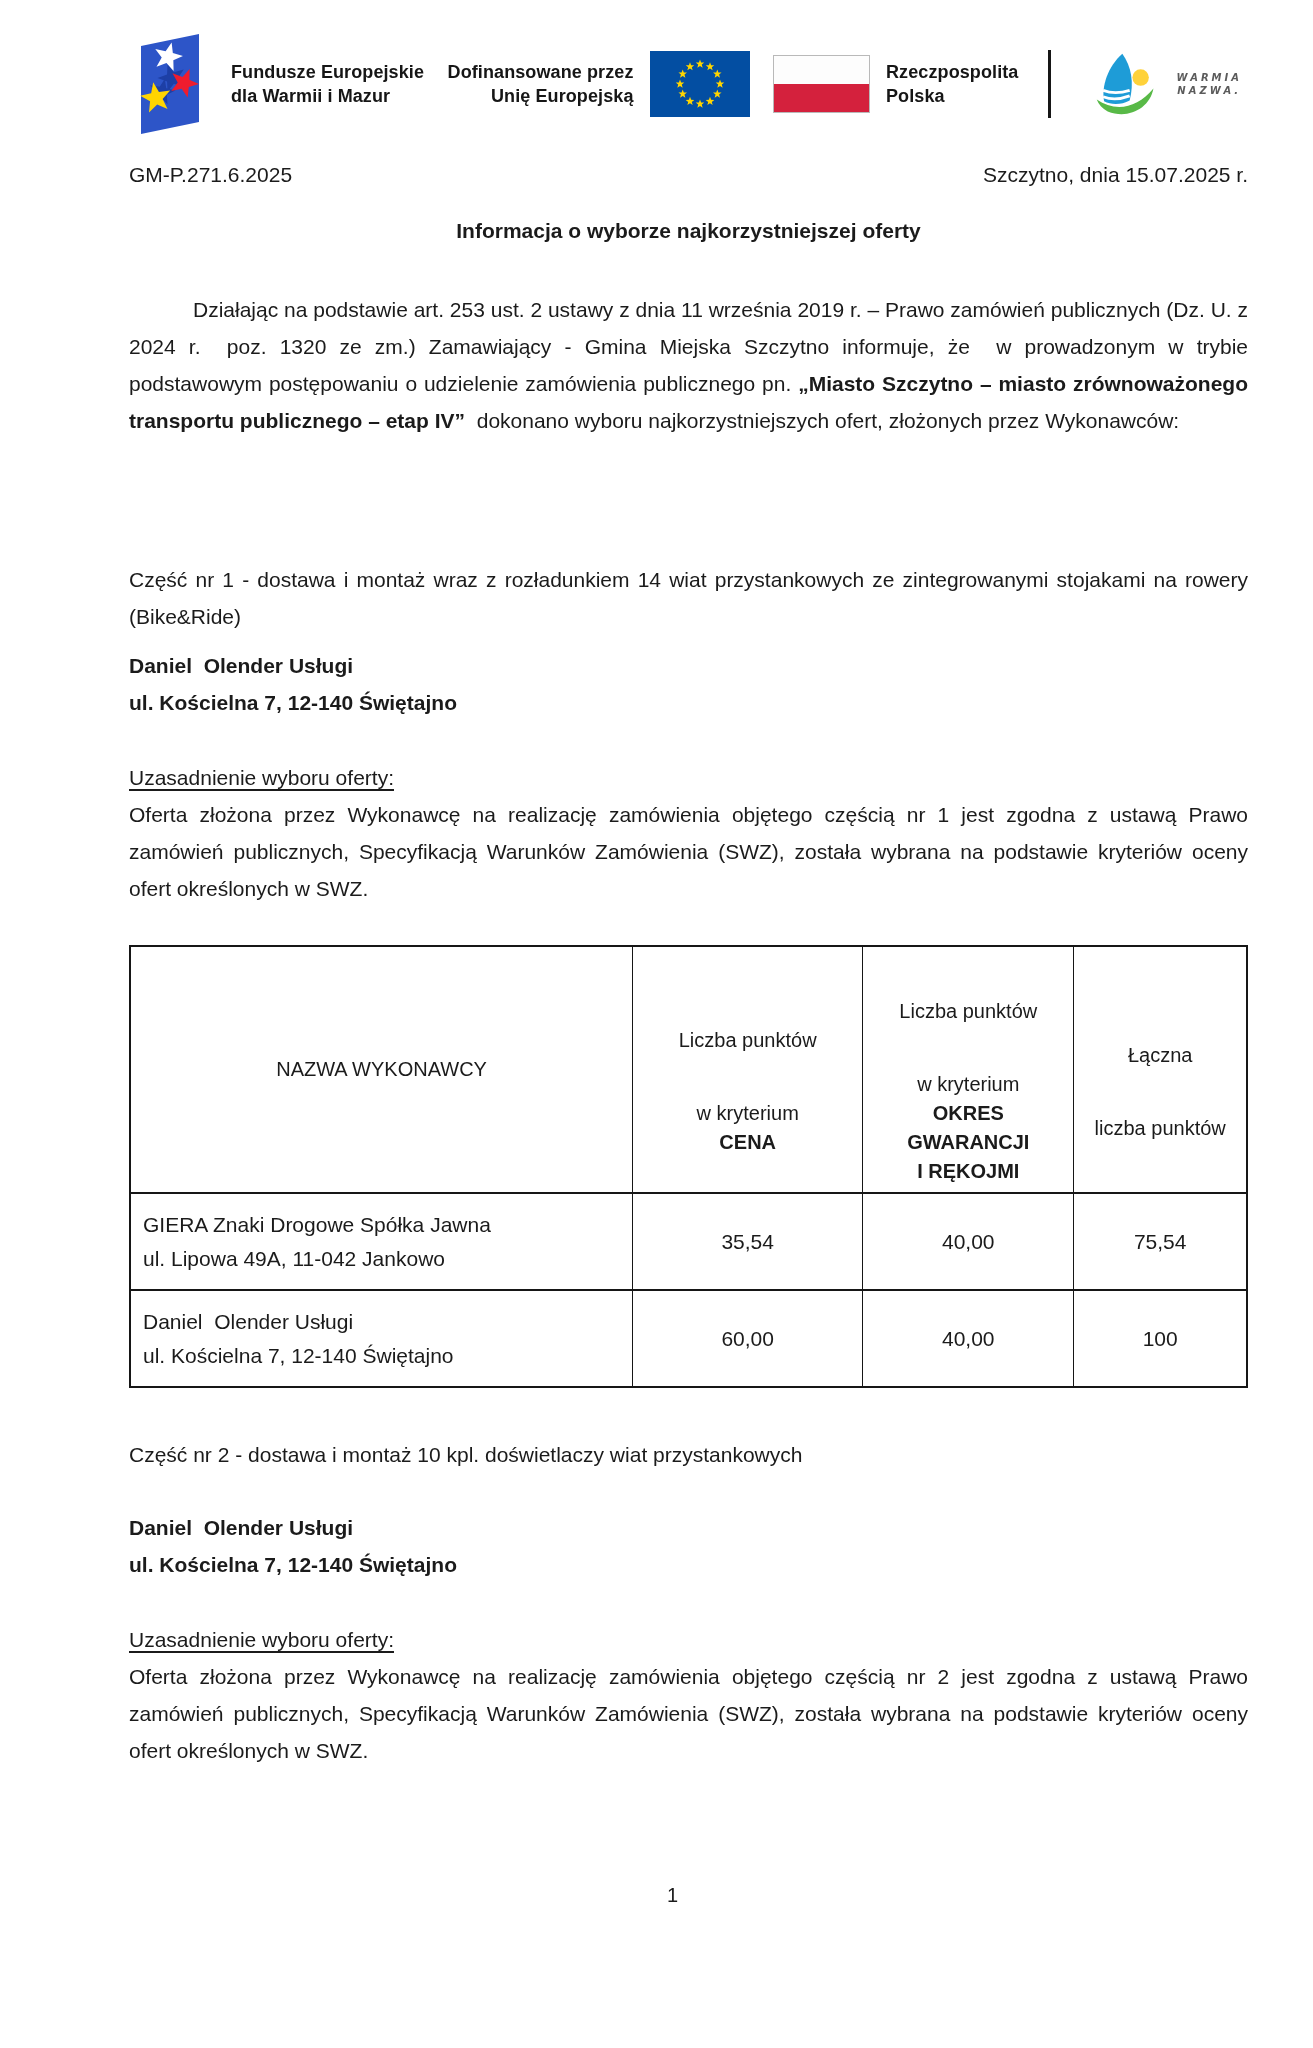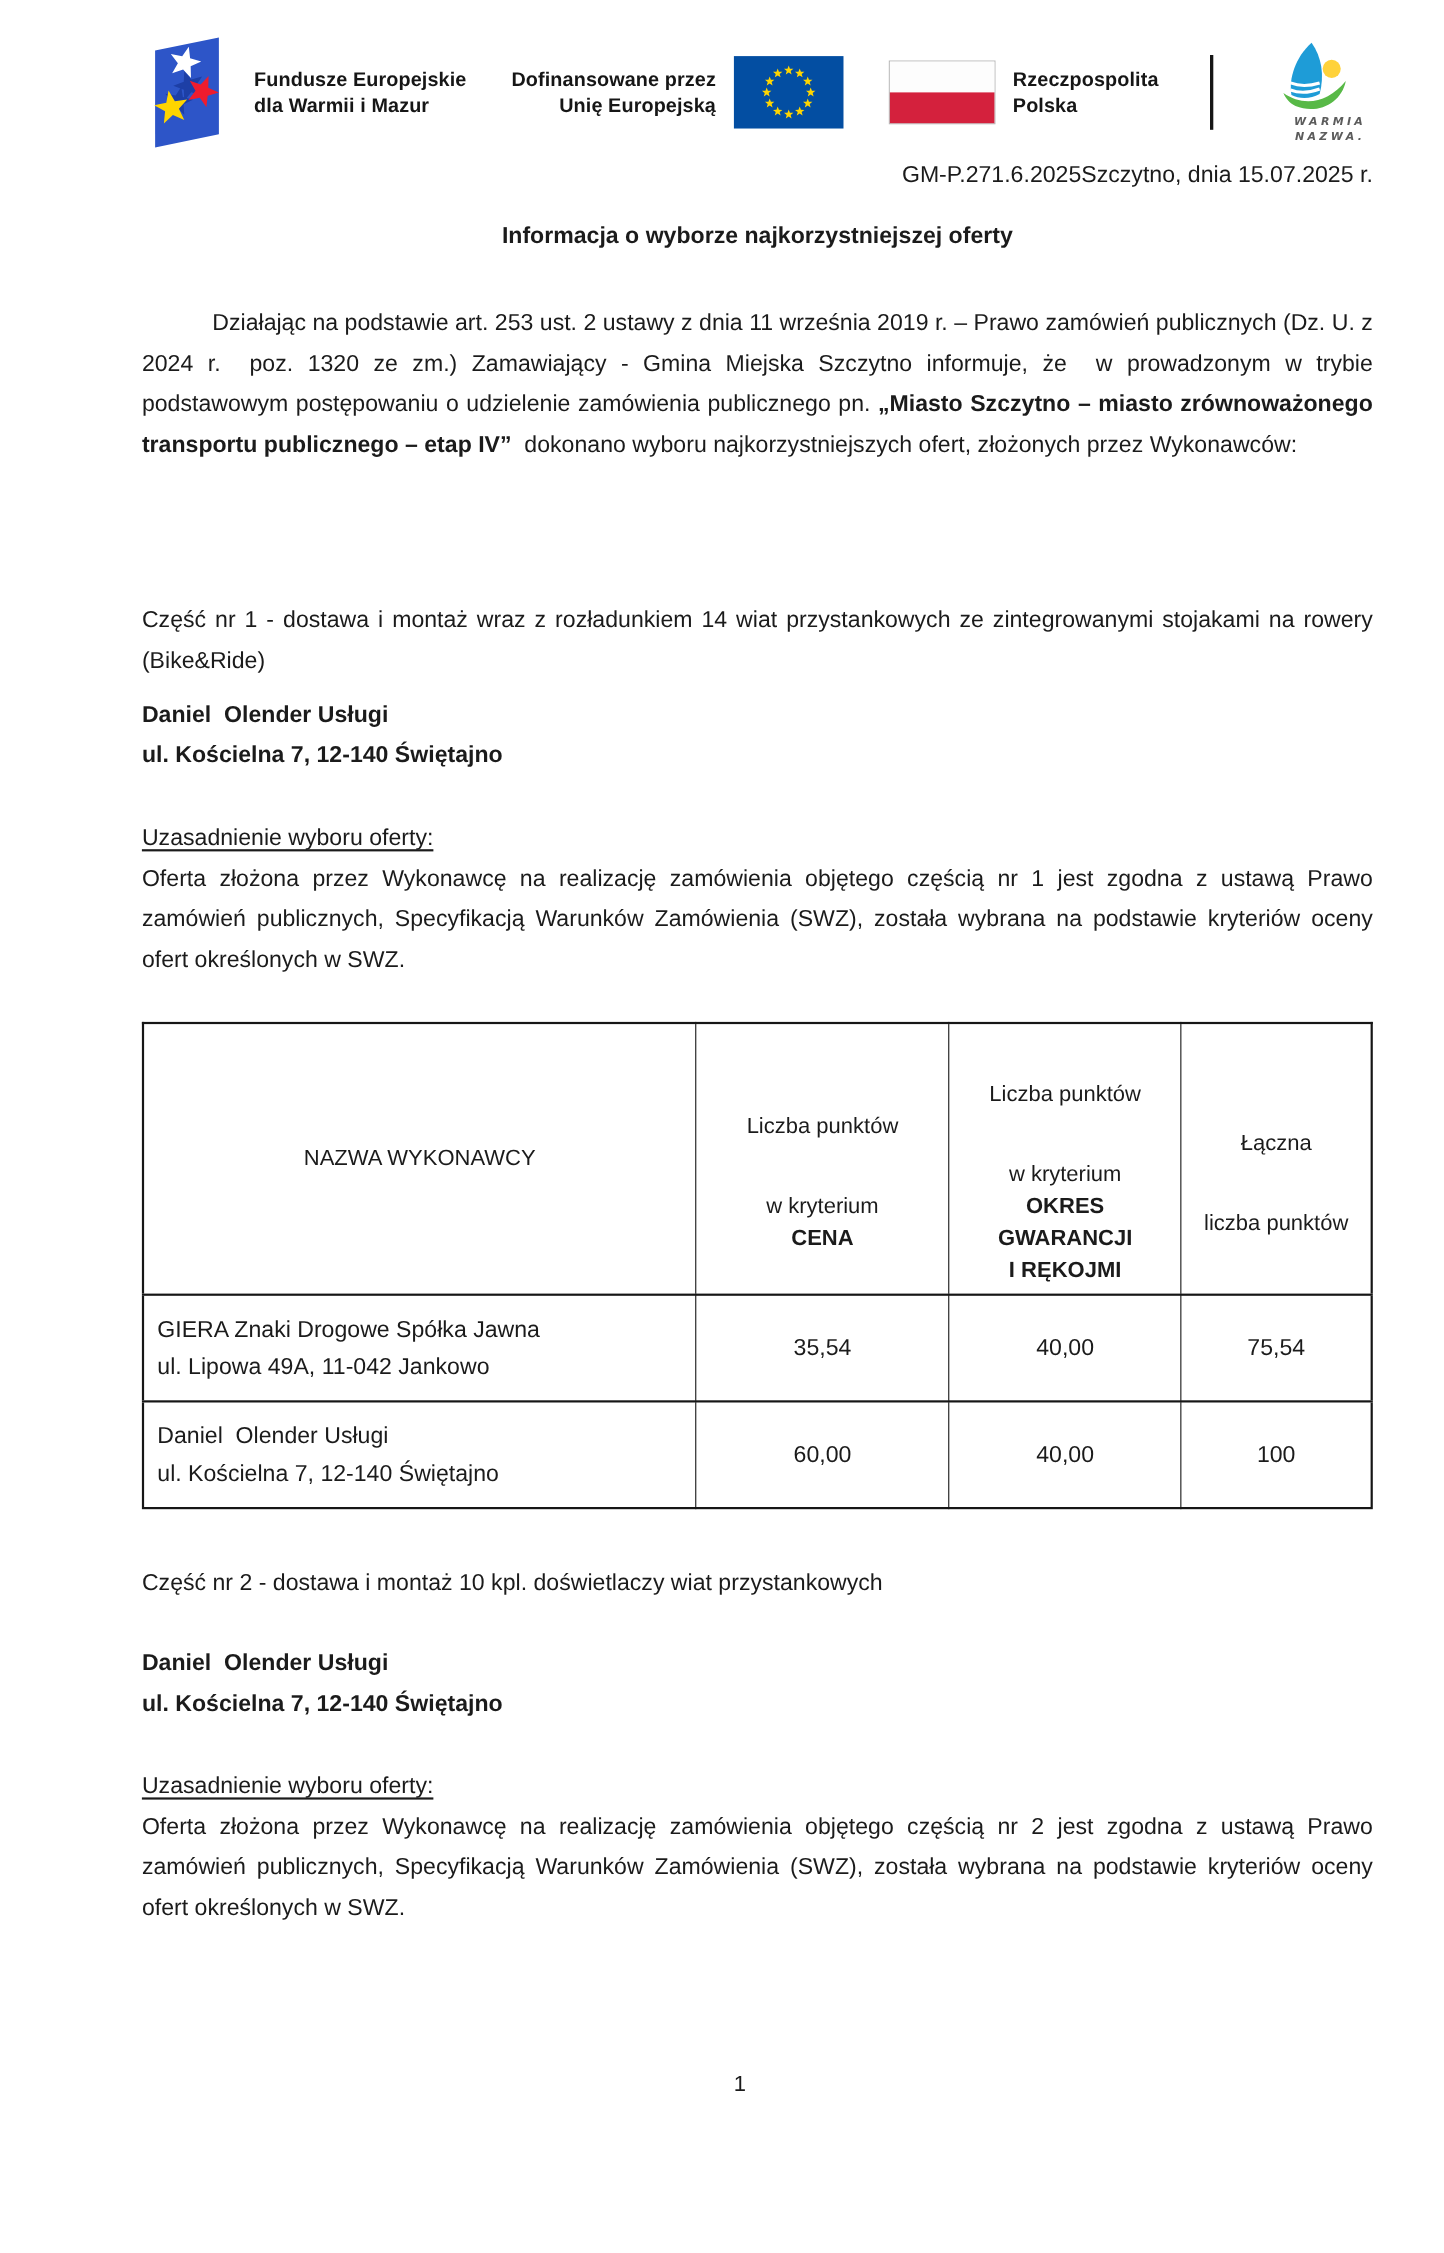--- a/index.html
+++ b/index.html
@@ -26,31 +26,31 @@
     letter-spacing:.1px;
   }
   .logo-caption.right{text-align:right;}
   .pl-flag{
     width:97px;height:58px;border:1px solid #b9b9b9;box-sizing:border-box;
     display:flex;flex-direction:column;
   }
   .pl-flag .w{flex:1;background:#fdfdfd;}
   .pl-flag .r{flex:1;background:#d4213d;}
   .logo-divider{width:3px;height:68px;background:#161616;margin:0 6px;}
-  .warmia{display:flex;flex-direction:column;align-items:flex-end;gap:4px;}
+  .warmia{display:flex;flex-direction:row;align-items:center;gap:4px;}
   .warmia-text{
     font-family:"DejaVu Sans",sans-serif;
     font-style:italic;font-weight:700;font-size:10px;letter-spacing:3px;
     color:#5c5c5c;line-height:13px;text-align:center;
   }
 
   
   .ref-row{
-    display:flex;justify-content:flex-end;
-    margin-top:6px;font-size:21px;line-height:26px;
+    display:flex;justify-content:space-between;
+    margin-top:22px;font-size:21px;line-height:26px;
   }
 
   
   .doc-title{
     margin-top:29px;text-align:center;
     font-size:21px;font-weight:700;line-height:28px;
   }
 
   
   .para{

